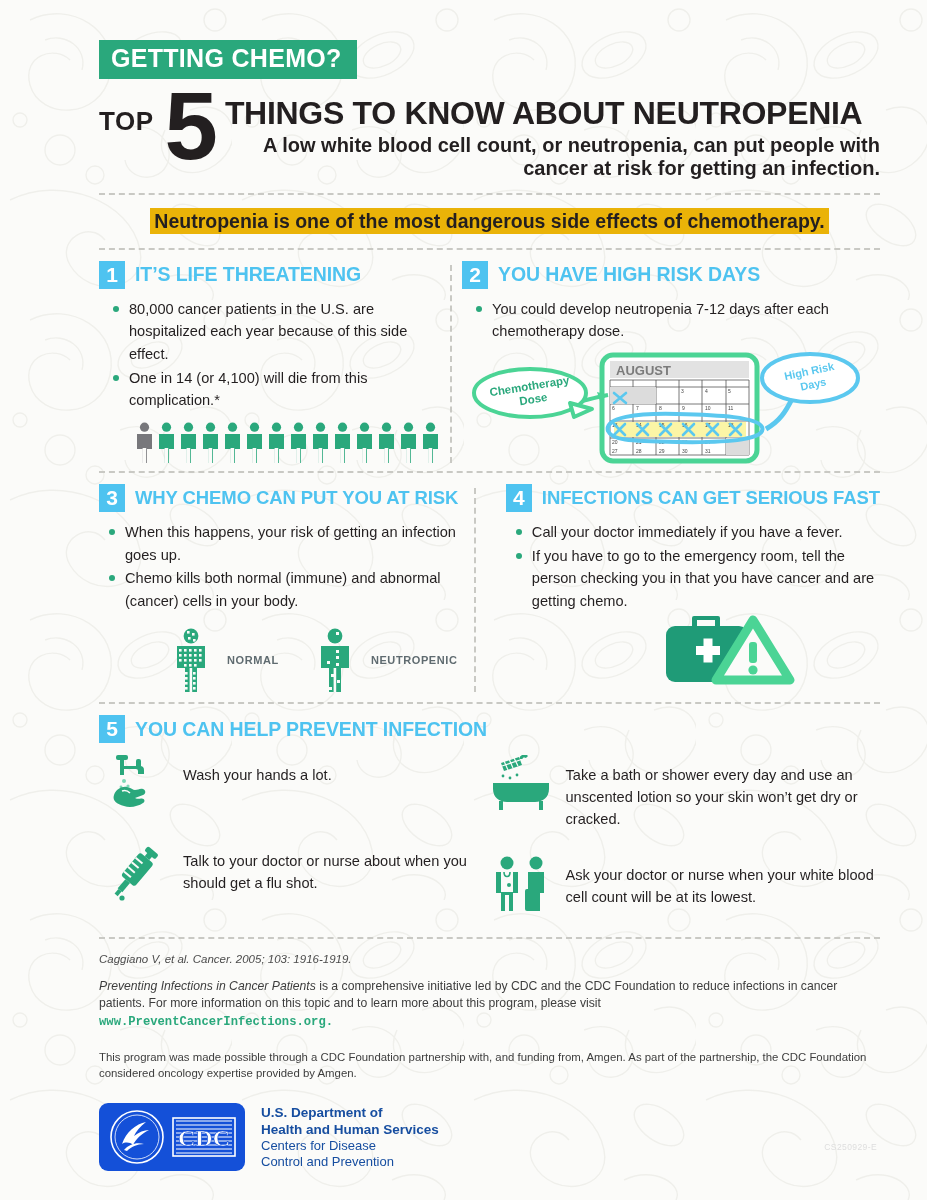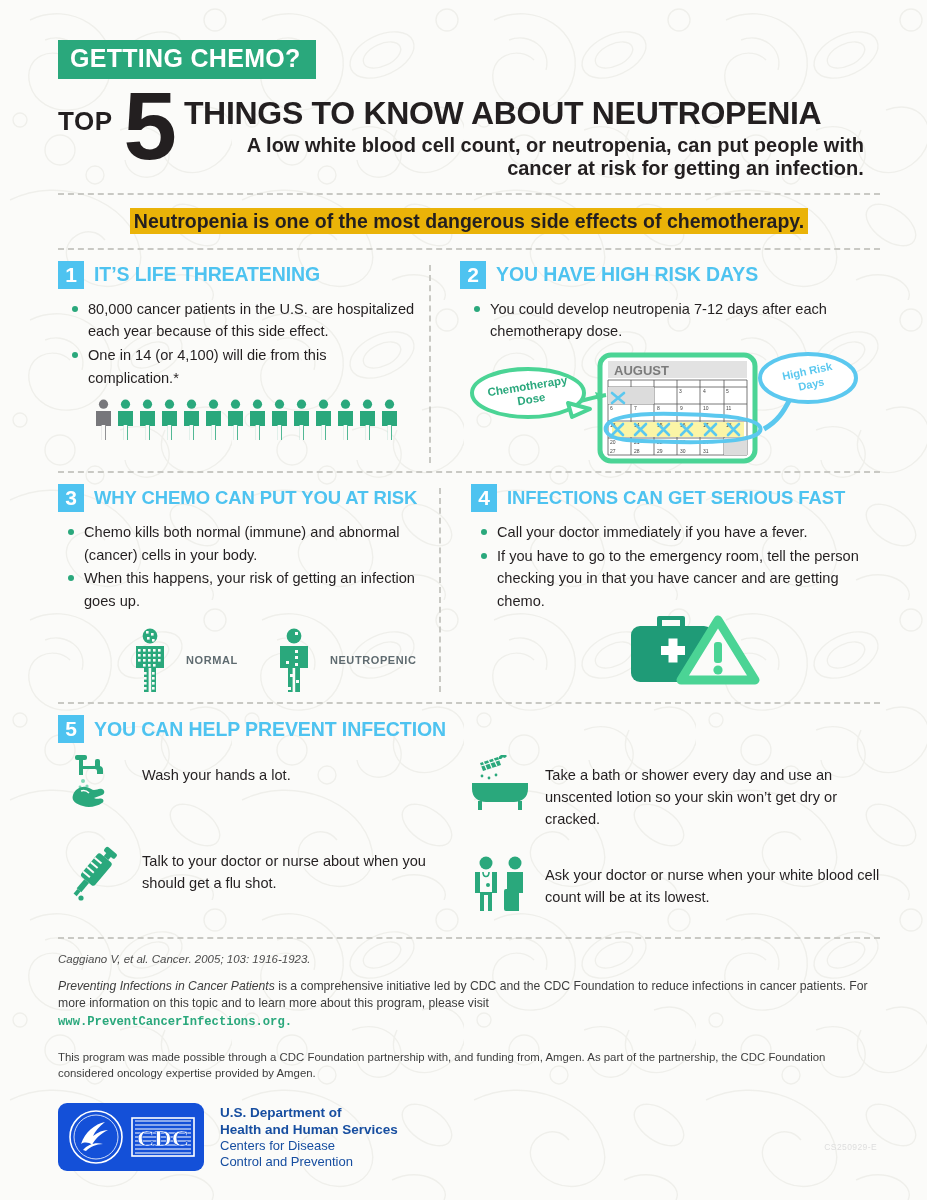--- a/index.html
+++ b/index.html
@@ -6,20 +6,21 @@
   html, body {
     width: 927px; height: 1200px;
     font-family: "Liberation Sans", sans-serif;
     background: #ffffff;
   }
   .page {
     position: relative;
     width: 927px; height: 1200px;
     background: #fbfbf9;
     overflow: hidden;
+    padding-left: 41px;
   }
   
   .watermark {
     position: absolute; inset: 0;
     opacity: 0.55;
     pointer-events: none;
   }
   .inner {
     position: relative;
     padding: 40px 47px 0 58px;
@@ -389,22 +390,22 @@
 
     <div class="dashdiv" style="margin-top:4px;"></div>
 
     <div class="cols" style="margin-top:11px;">
       <div class="col-l">
         <div class="sec-head">
           <div class="numbox">3</div>
           <div class="sec-title sm">WHY CHEMO CAN PUT YOU AT RISK</div>
         </div>
         <ul class="bullets" style="margin-left:8px;">
+          <li>When this happens, your risk of getting an infection goes up.</li>
           <li>Chemo kills both normal (immune) and abnormal (cancer) cells in your body.</li>
-          <li>When this happens, your risk of getting an infection goes up.</li>
         </ul>
 
         <div class="figrow">
           <div class="figitem">
             <svg width="40" height="64" viewBox="0 0 40 64">
               <circle cx="20" cy="8" r="7.4" fill="#2aa87c"></circle>
               <path d="M6 18h28v22H26v24h-5V42h-2v24h-5V40H6z" fill="#2aa87c"></path>
               <g fill="#fbfbf9">
                 <rect x="16" y="3" width="2.6" height="2.6"></rect>
                   <rect x="21" y="5" width="2.6" height="2.6"></rect>
@@ -579,21 +580,21 @@
             </div>
             <div class="txt">Ask your doctor or nurse when your white blood cell count will be at its lowest.</div>
           </div>
         </div>
       </div>
     </div>
 
     <div class="dashdiv" style="margin-top:0px;"></div>
 
     <div class="footer">
-      <div class="cite">Caggiano V, et al.  Cancer.  2005; 103: 1916-1923.</div>
+      <div class="cite">Caggiano V, et al.  Cancer.  2005; 103: 1916-1919.</div>
 
       <div class="fpara">
         <i>Preventing Infections in Cancer Patients</i><span> is a comprehensive initiative led by CDC and the CDC Foundation to reduce infections in cancer patients. For more information on this topic and to learn more about this program, please visit </span><br>
         <span class="flink">www.PreventCancerInfections.org.</span>
       </div>
 
       <div class="fpara small">This program was made possible through a CDC Foundation partnership with, and funding from, Amgen. As part of the partnership, the CDC Foundation considered oncology expertise provided by Amgen.</div>
 
       <div class="logorow">
         <div class="hhs-badge">

